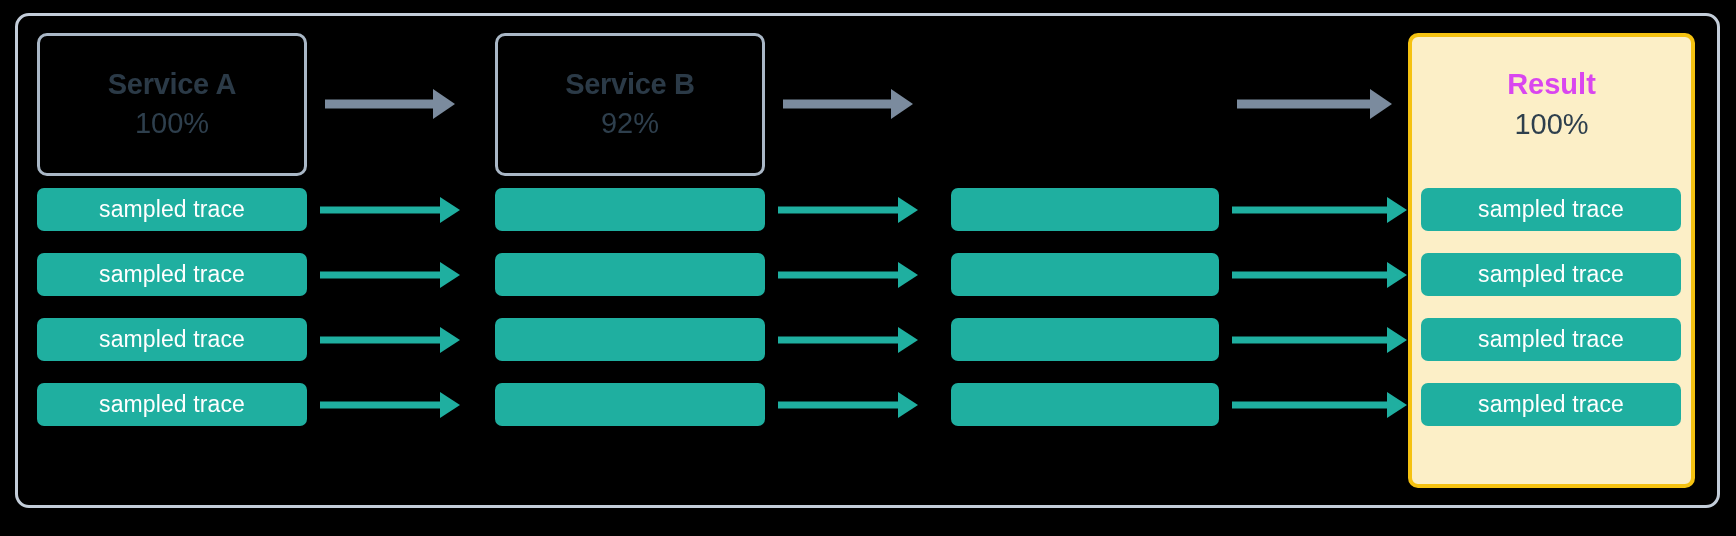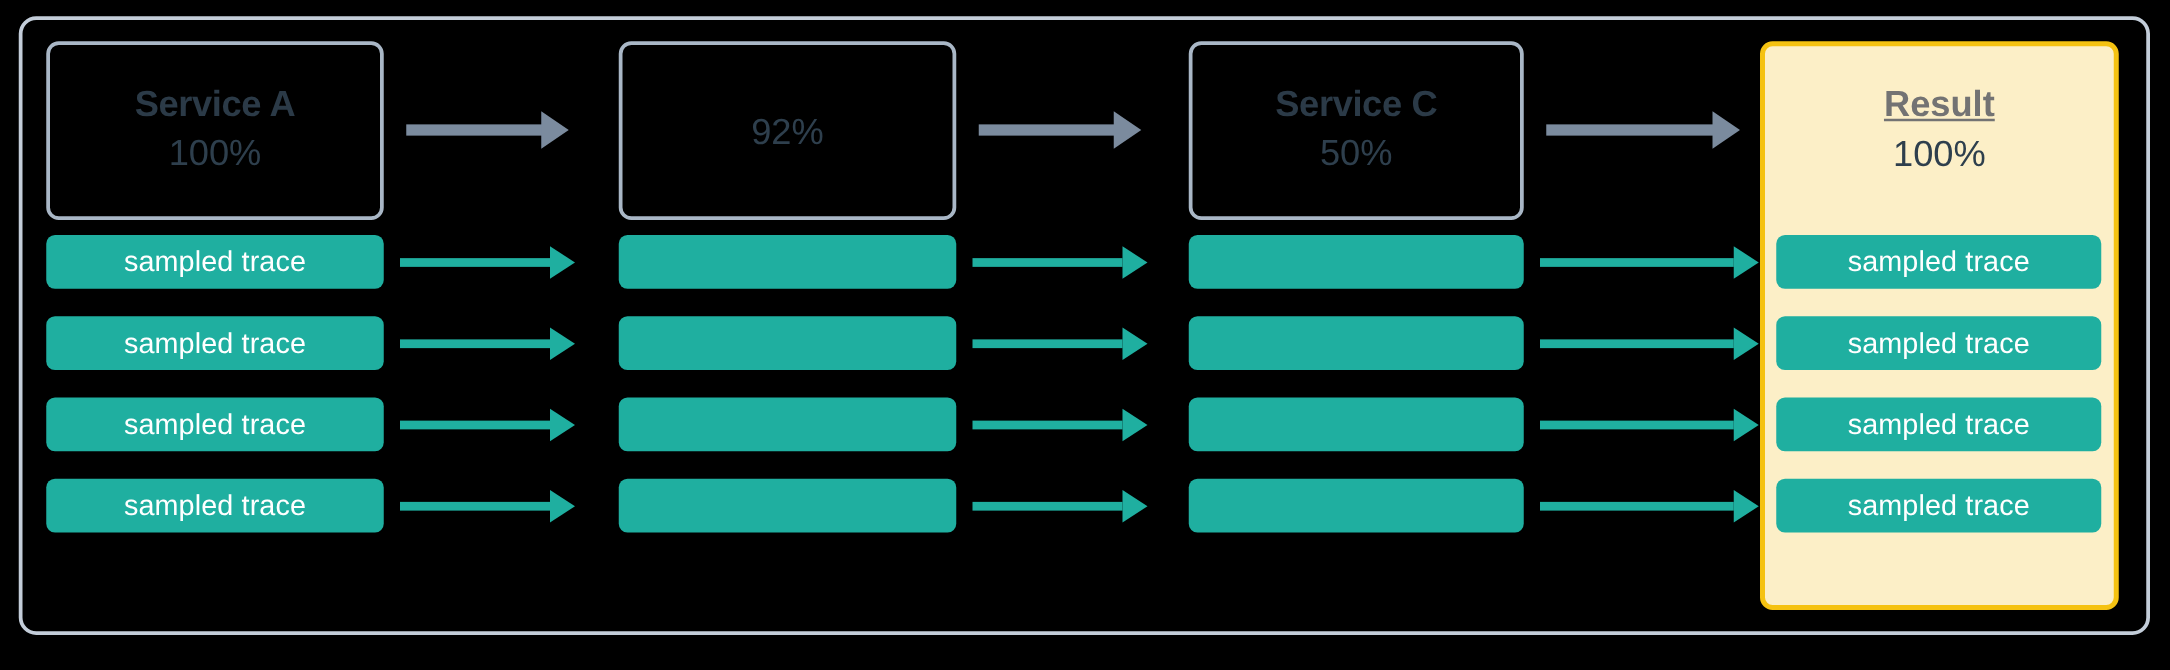--- a/index.html
+++ b/index.html
@@ -40,21 +40,21 @@
     font-size:29px;font-weight:400;color:#2e3f4d;
     line-height:1.25;margin-top:4px;
   }
 
   
   .result-head{
     position:absolute;left:1408px;top:40px;width:287px;height:130px;
     display:flex;flex-direction:column;align-items:center;justify-content:center;
     pointer-events:none;
   }
-  .result-title{font-size:29px;font-weight:bold;color:#737373;line-height:1.15;text-decoration:underline;}
+  .result-title{font-size:29px;font-weight:bold;color:#d946ef;line-height:1.15;}
   .result-sub{font-size:29px;font-weight:400;color:#2e3f4d;line-height:1.25;margin-top:4px;}
 
   
   .bar{
     position:absolute;height:43px;border-radius:7px;
     background:#1fafa0;box-sizing:border-box;
     display:flex;align-items:center;justify-content:center;
     color:#ffffff;font-size:23px;font-weight:400;letter-spacing:0.1px;
   }
   .bar.c0{left:37px;width:270px;}
@@ -84,25 +84,22 @@
 
   <div class="outer-frame"></div>
 
   <div class="result-panel"></div>
 
   <div class="node n0">
     <div class="node-title">Service A</div>
     <div class="node-sub">100%</div>
   </div>
   <div class="node n1">
+    <div class="node-title">Service B</div>
     <div class="node-sub">92%</div>
-  </div>
-  <div class="node n2">
-    <div class="node-title">Service C</div>
-    <div class="node-sub">50%</div>
   </div>
 
   <div class="result-head">
     <div class="result-title">Result</div>
     <div class="result-sub">100%</div>
   </div>
 
   <div class="arrow gray" style="left:325px;top:104px;width:130px;">
     <div class="shaft" style="width:110px;"></div>
     <div class="head"></div>

